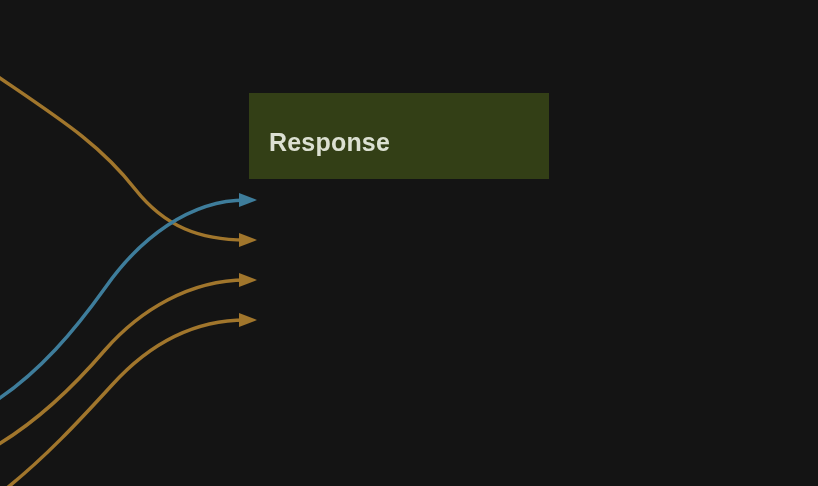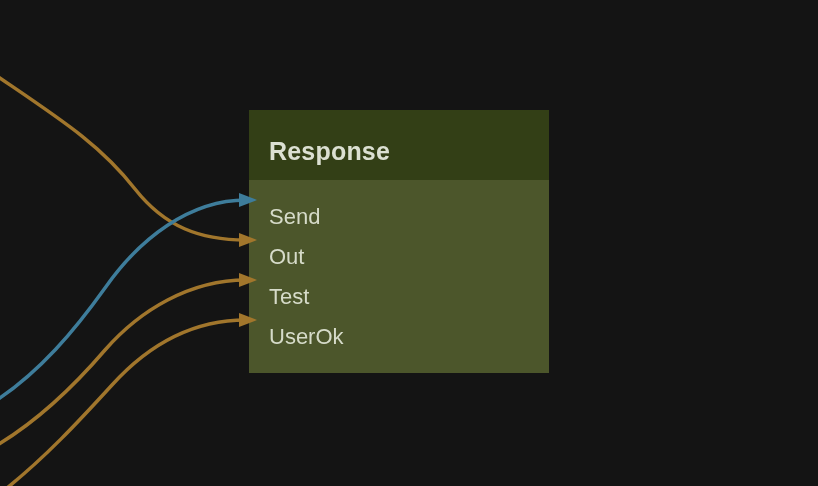--- a/index.html
+++ b/index.html
@@ -38,26 +38,25 @@
   .arrow-orange { fill: var(--edge-orange); }
   .arrow-blue   { fill: var(--edge-blue); }
 
   .node {
     position: absolute;
     left: 249px; top: 93px;
     width: 300px; height: 263px;
     z-index: 1;
   }
   .node-header {
-    height: 70px;
+    height: 86px;
     background: var(--node-header-bg);
     display: flex;
     align-items: center;
     padding: 12px 0 0 20px;
-    margin-top: 17px;
   }
   .node-title {
     color: var(--node-title-color);
     font-size: 25px;
     font-weight: 600;
     letter-spacing: 0.2px;
   }
   .node-body {
     height: 193px;
     background: var(--node-body-bg);
@@ -90,29 +89,15 @@
     <polygon class="arrow-blue" points="239,193 257,200 239,207"></polygon>
     <polygon class="arrow-orange" points="239,233 257,240 239,247"></polygon>
     <polygon class="arrow-orange" points="239,273 257,280 239,287"></polygon>
     <polygon class="arrow-orange" points="239,313 257,320 239,327"></polygon>
   </svg>
 
   <div class="node">
     <div class="node-header">
       <span class="node-title">Response</span>
     </div>
-    <div class="node-body">
-      <div class="port-row">
-        <span class="port-label">Send</span>
-      </div>
-      <div class="port-row">
-        <span class="port-label">Out</span>
-      </div>
-      <div class="port-row">
-        <span class="port-label">Test</span>
-      </div>
-      <div class="port-row">
-        <span class="port-label">UserOk</span>
-      </div>
-    </div>
   </div>
 
 </div>
 
 </body></html>

